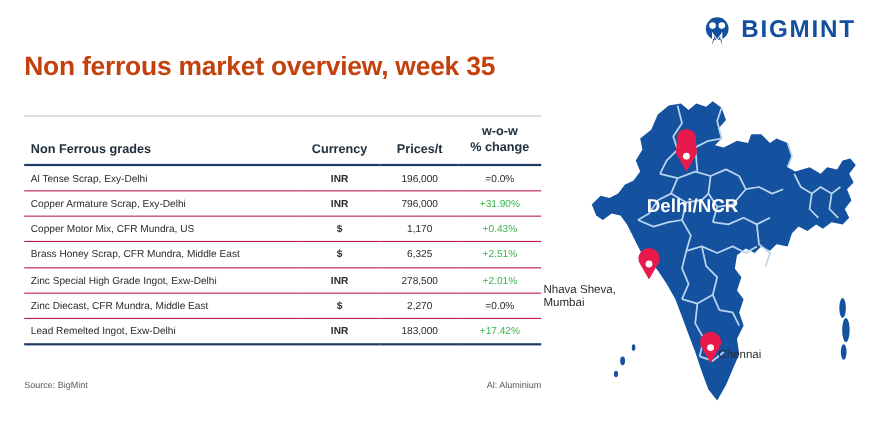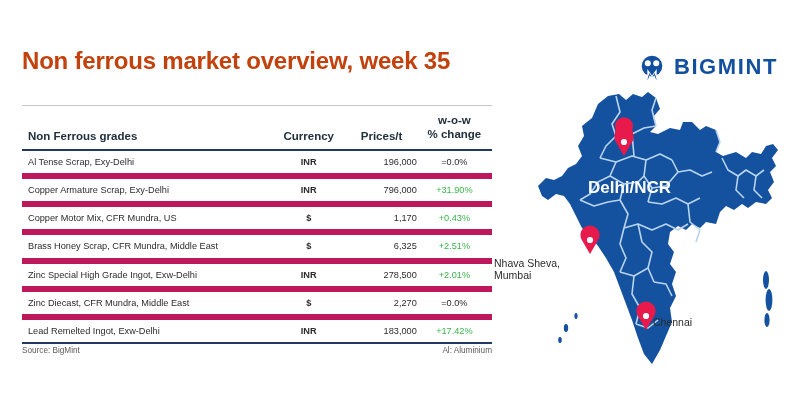--- a/index.html
+++ b/index.html
@@ -17,21 +17,20 @@
   }
 
   
   #brand-logo {
     position: absolute;
     top: 12px;
     right: 22px;
     display: flex;
     align-items: center;
     gap: 7px;
-    margin-top: 40px;
   }
   #brand-logo .mark { width: 30px; height: 30px; display:block; }
   #brand-logo .wordmark {
     font-size: 22px;
     font-weight: bold;
     letter-spacing: 1.6px;
     color: #124f9e;
     line-height: 1;
   }
 
@@ -67,30 +66,30 @@
   }
   thead tr.head-row {
     border-top: 1px solid #c3c7cc;
     border-bottom: 2.2px solid #1f3864;
   }
   th.c-grade   { text-align: left;   padding-left: 6px !important; width: 53%; }
   th.c-curr    { text-align: center; width: 16%; }
   th.c-price   { text-align: center; width: 15%; }
   th.c-change  { text-align: center; width: 16%; line-height: 1.25; }
 
-  tbody tr { border-bottom: 6px solid #be185d; }
+  tbody tr { border-bottom: 1px solid #be185d; }
   tbody tr:last-child { border-bottom: 2.2px solid #1f3864; }
   tbody td {
     padding: 6.1px 0;
     color: #2b2b2b;
     font-size: 9.2px;
   }
   td.c-grade  { text-align: left;  padding-left: 6px; }
   td.c-curr   { text-align: center; font-weight: bold; }
-  td.c-price  { text-align: right; }
+  td.c-price  { text-align: center; }
   td.c-change { text-align: center; }
   td.c-change.up   { color: #39b54a; }
   td.c-change.flat { color: #2b2b2b; }
 
   
   #table-footnotes {
     position: absolute;
     left: 22px;
     top: 346px;
     width: 470px;

